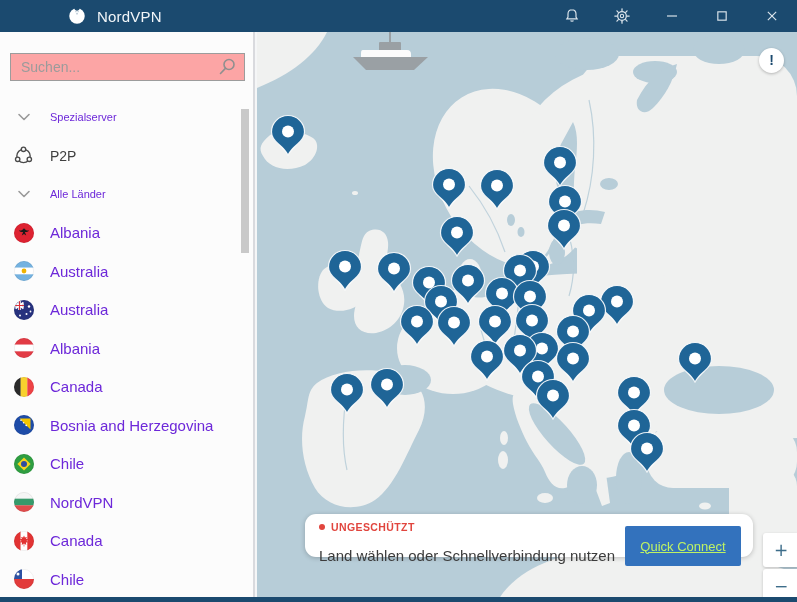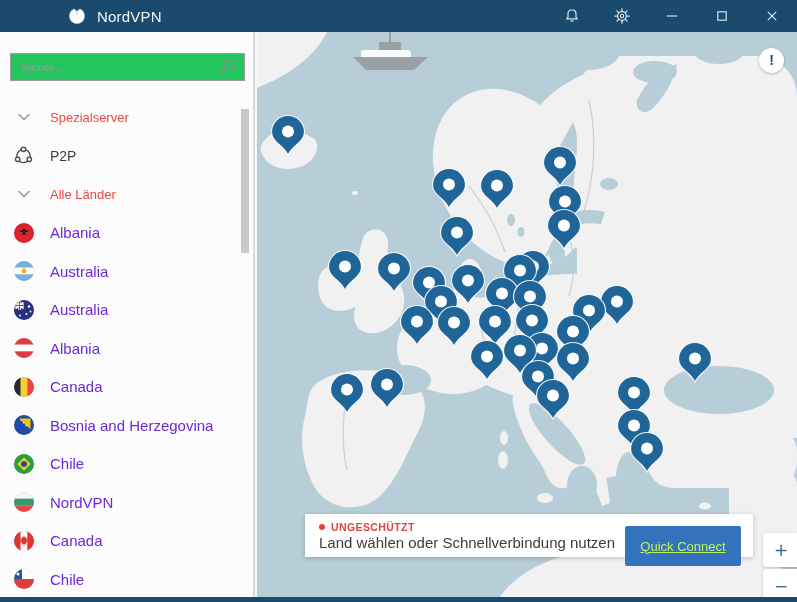--- a/index.html
+++ b/index.html
@@ -25,58 +25,58 @@
     display:flex;align-items:center;justify-content:center;cursor:pointer;color:#dce5ec;
   }
   .tb-btn svg{display:block;}
   
   .sidebar{
     position:absolute;left:0;top:32px;width:255px;height:565px;
     background:#fcfcfc;border-right:2px solid #d9dade;box-sizing:border-box;
   }
   .searchbox{position:absolute;left:10px;top:21px;width:235px;height:28px;}
   .searchbox input{
-    width:100%;height:100%;box-sizing:border-box;border:1px solid #9c9c9c;background:#22c55e;
-    padding:0 34px 0 10px;font-size:10px;color:#444;outline:none;
+    width:100%;height:100%;box-sizing:border-box;border:1px solid #9c9c9c;background:#fca5a5;
+    padding:0 34px 0 10px;font-size:14px;color:#444;outline:none;
     font-family:"Liberation Sans","DejaVu Sans",sans-serif;
   }
   .searchbox input::placeholder{color:#9b9b9b;}
   .search-ic{position:absolute;right:8px;top:4px;width:20px;height:20px;pointer-events:none;}
   .side-list{position:absolute;left:0;top:66px;width:240px;}
   .side-row{
     height:38.5px;display:flex;align-items:center;gap:16px;padding-left:13px;cursor:pointer;
   }
   .side-row .ric{width:21px;height:21px;flex:0 0 21px;display:flex;align-items:center;justify-content:center;}
-  .lbl-section{font-size:13px;color:#ef4444;}
+  .lbl-section{font-size:11px;color:#6d28d9;}
   .lbl-p2p{font-size:14px;color:#3f3f3f;}
   .lbl-country{font-size:15px;color:#6d28d9;}
   .flag{width:20px;height:20px;display:block;}
   .scroll-thumb{
     position:absolute;left:241px;top:77px;width:8px;height:144px;background:#c9c9c9;
   }
   
   .mapwrap{
     position:absolute;left:257px;top:32px;width:540px;height:570px;overflow:hidden;
     background:var(--water,#b7cdd8);
   }
   .mapwrap > svg{position:absolute;left:0;top:0;}
   .info-btn{
     position:absolute;left:502px;top:16px;width:25px;height:25px;border-radius:50%;
     background:#fff;border:0;color:var(--titlebar,#1b4a6f);font-weight:bold;font-size:14px;
     box-shadow:0 1px 3px rgba(0,0,0,.25);cursor:pointer;line-height:25px;padding:0;
     font-family:"Liberation Sans","DejaVu Sans",sans-serif;
   }
   .statusbar{
     position:absolute;left:48px;top:482px;width:448px;height:43px;background:#fff;
-    border-radius:1px;box-shadow:0 1px 5px rgba(0,0,0,.22);
+    border-radius:11px;box-shadow:0 1px 5px rgba(0,0,0,.22);
   }
   .status-line{position:absolute;left:14px;top:7px;display:flex;align-items:center;gap:6px;}
   .status-dot{width:6px;height:6px;border-radius:50%;background:var(--status-red,#e1453e);}
   .status-label{font-size:10.5px;font-weight:bold;letter-spacing:.4px;color:var(--status-red,#e1453e);}
-  .status-msg{position:absolute;left:14px;top:20px;font-size:15px;color:#3c3c3c;}
+  .status-msg{position:absolute;left:14px;top:33px;font-size:15px;color:#3c3c3c;}
   .qc-btn{
     position:absolute;left:320px;top:12px;width:116px;height:40px;border:0;border-radius:2px;
     background:var(--accent-button,#3372bd);color:#bef264;font-size:13px;cursor:pointer;
     font-family:"Liberation Sans","DejaVu Sans",sans-serif;
     text-decoration:underline;
   }
   .zoom-btn{
     position:absolute;left:506px;width:36px;height:34px;background:#fff;border:0;
     color:#3d6d8a;font-size:17px;cursor:pointer;box-shadow:0 1px 3px rgba(0,0,0,.2);
     border-radius:3px;padding:0;line-height:34px;

